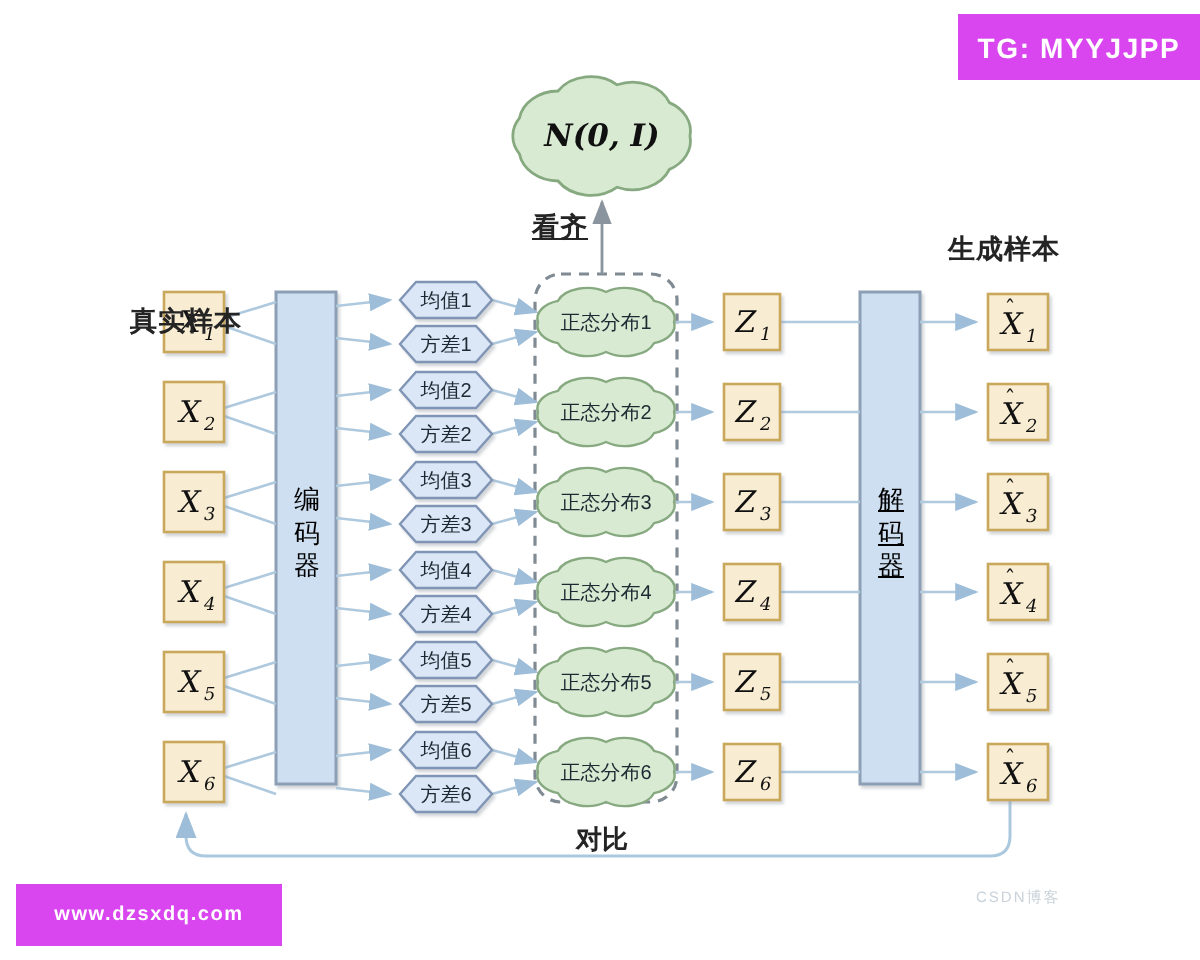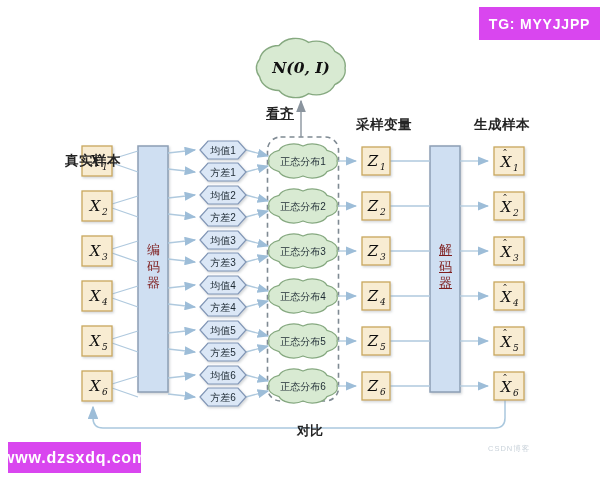--- a/index.html
+++ b/index.html
@@ -2,27 +2,27 @@
 <html><head>
 <meta charset="utf-8">
 <style>
   html,body{margin:0;padding:0;background:#fff;}
   .stage{position:relative;width:600px;height:480px;background:#ffffff;overflow:hidden;
          font-family:"Liberation Sans",sans-serif;}
   .stage svg{position:absolute;left:0;top:0;}
   .ovl{position:absolute;color:#242424;}
   .hdr{font-size:13.5px;font-weight:bold;letter-spacing:0.5px;}
   .vert{width:17px;font-size:13px;line-height:16.5px;text-align:center;word-break:break-all;
-        color:#7f1d1d;font-weight:500;}
+        color:#000000;font-weight:500;}
   .badge{background:#d946ef;color:#ffffff;font-weight:bold;display:flex;align-items:center;
          justify-content:center;letter-spacing:0.8px;}
   .tg-badge{left:479px;top:7px;width:121px;height:33px;font-size:14px;}
-  .site-badge{left:8px;top:442px;width:133px;height:31px;font-size:16px;}
+  .site-badge{left:8px;top:442px;width:133px;height:31px;font-size:10px;}
   .faint{left:488px;top:444px;font-size:7.5px;color:#c9d2da;letter-spacing:1px;}
-  .compare-lbl{font-size:13px;font-weight:bold;text-align:right;margin-top:11px;}
+  .compare-lbl{font-size:13px;font-weight:bold;text-align:center;}
   
   text{font-family:"Liberation Sans",sans-serif;}
   .cjk{font-size:10px;fill:#1d2a33;}
   .math{font-family:"DejaVu Serif",serif;font-style:italic;font-size:15px;fill:#101010;}
   .mathsub{font-family:"DejaVu Serif",serif;font-style:italic;font-size:9px;fill:#101010;}
   .mathhat{font-family:"DejaVu Serif",serif;font-size:11px;fill:#101010;}
   .math-big{font-family:"DejaVu Serif",serif;font-style:italic;font-weight:bold;
             font-size:15.5px;fill:#101010;text-anchor:middle;}
   .encoder-rect{fill:#cfdff2;stroke:#8d9fb5;stroke-width:1.5;}
   .dashed-rect{fill:none;stroke:#7f8a93;stroke-width:1.6;stroke-dasharray:5 4;}
@@ -224,21 +224,20 @@
       </g>
 
     <g id="prior-layer">
         <path d="M345.0 68.0 A 19.8 16.1 0 0 1 334.7 84.7 A 19.8 16.1 0 0 1 308.6 93.6 A 19.8 16.1 0 0 1 279.0 90.5 A 19.8 16.1 0 0 1 259.7 76.9 A 19.8 16.1 0 0 1 259.7 59.1 A 19.8 16.1 0 0 1 279.0 45.5 A 19.8 16.1 0 0 1 308.6 42.4 A 19.8 16.1 0 0 1 334.7 51.3 A 19.8 16.1 0 0 1 345.0 68.0 Z" fill="#d8ead2" stroke="#86a980" stroke-width="1.4"></path>
       </g>
     <text x="301" y="73" class="math-big">N(0, I)</text>
   </svg>
 
   <div class="ovl hdr" style="left:57px;top:120px;width:72px;text-align:center;margin-top:32px;">真实样本</div>
   <div class="ovl hdr" style="left:256px;top:105px;width:38px;text-align:right;text-decoration:underline;">看齐</div>
-  <div class="ovl hdr" style="left:348px;top:116px;width:72px;text-align:center;">采样变量</div>
   <div class="ovl hdr" style="left:474px;top:116px;width:72px;text-align:left;">生成样本</div>
 
   <div class="ovl vert" style="left:145px;top:242px;">编码器</div>
   <div class="ovl vert" style="left:437px;top:242px;text-decoration:underline;">解码器</div>
 
   <div class="ovl compare-lbl" style="left:279px;top:411px;width:44px;">对比</div>
 
   <div class="ovl badge tg-badge">TG: MYYJJPP</div>
   <div class="ovl badge site-badge">www.dzsxdq.com</div>
   <div class="ovl faint">CSDN博客</div>

